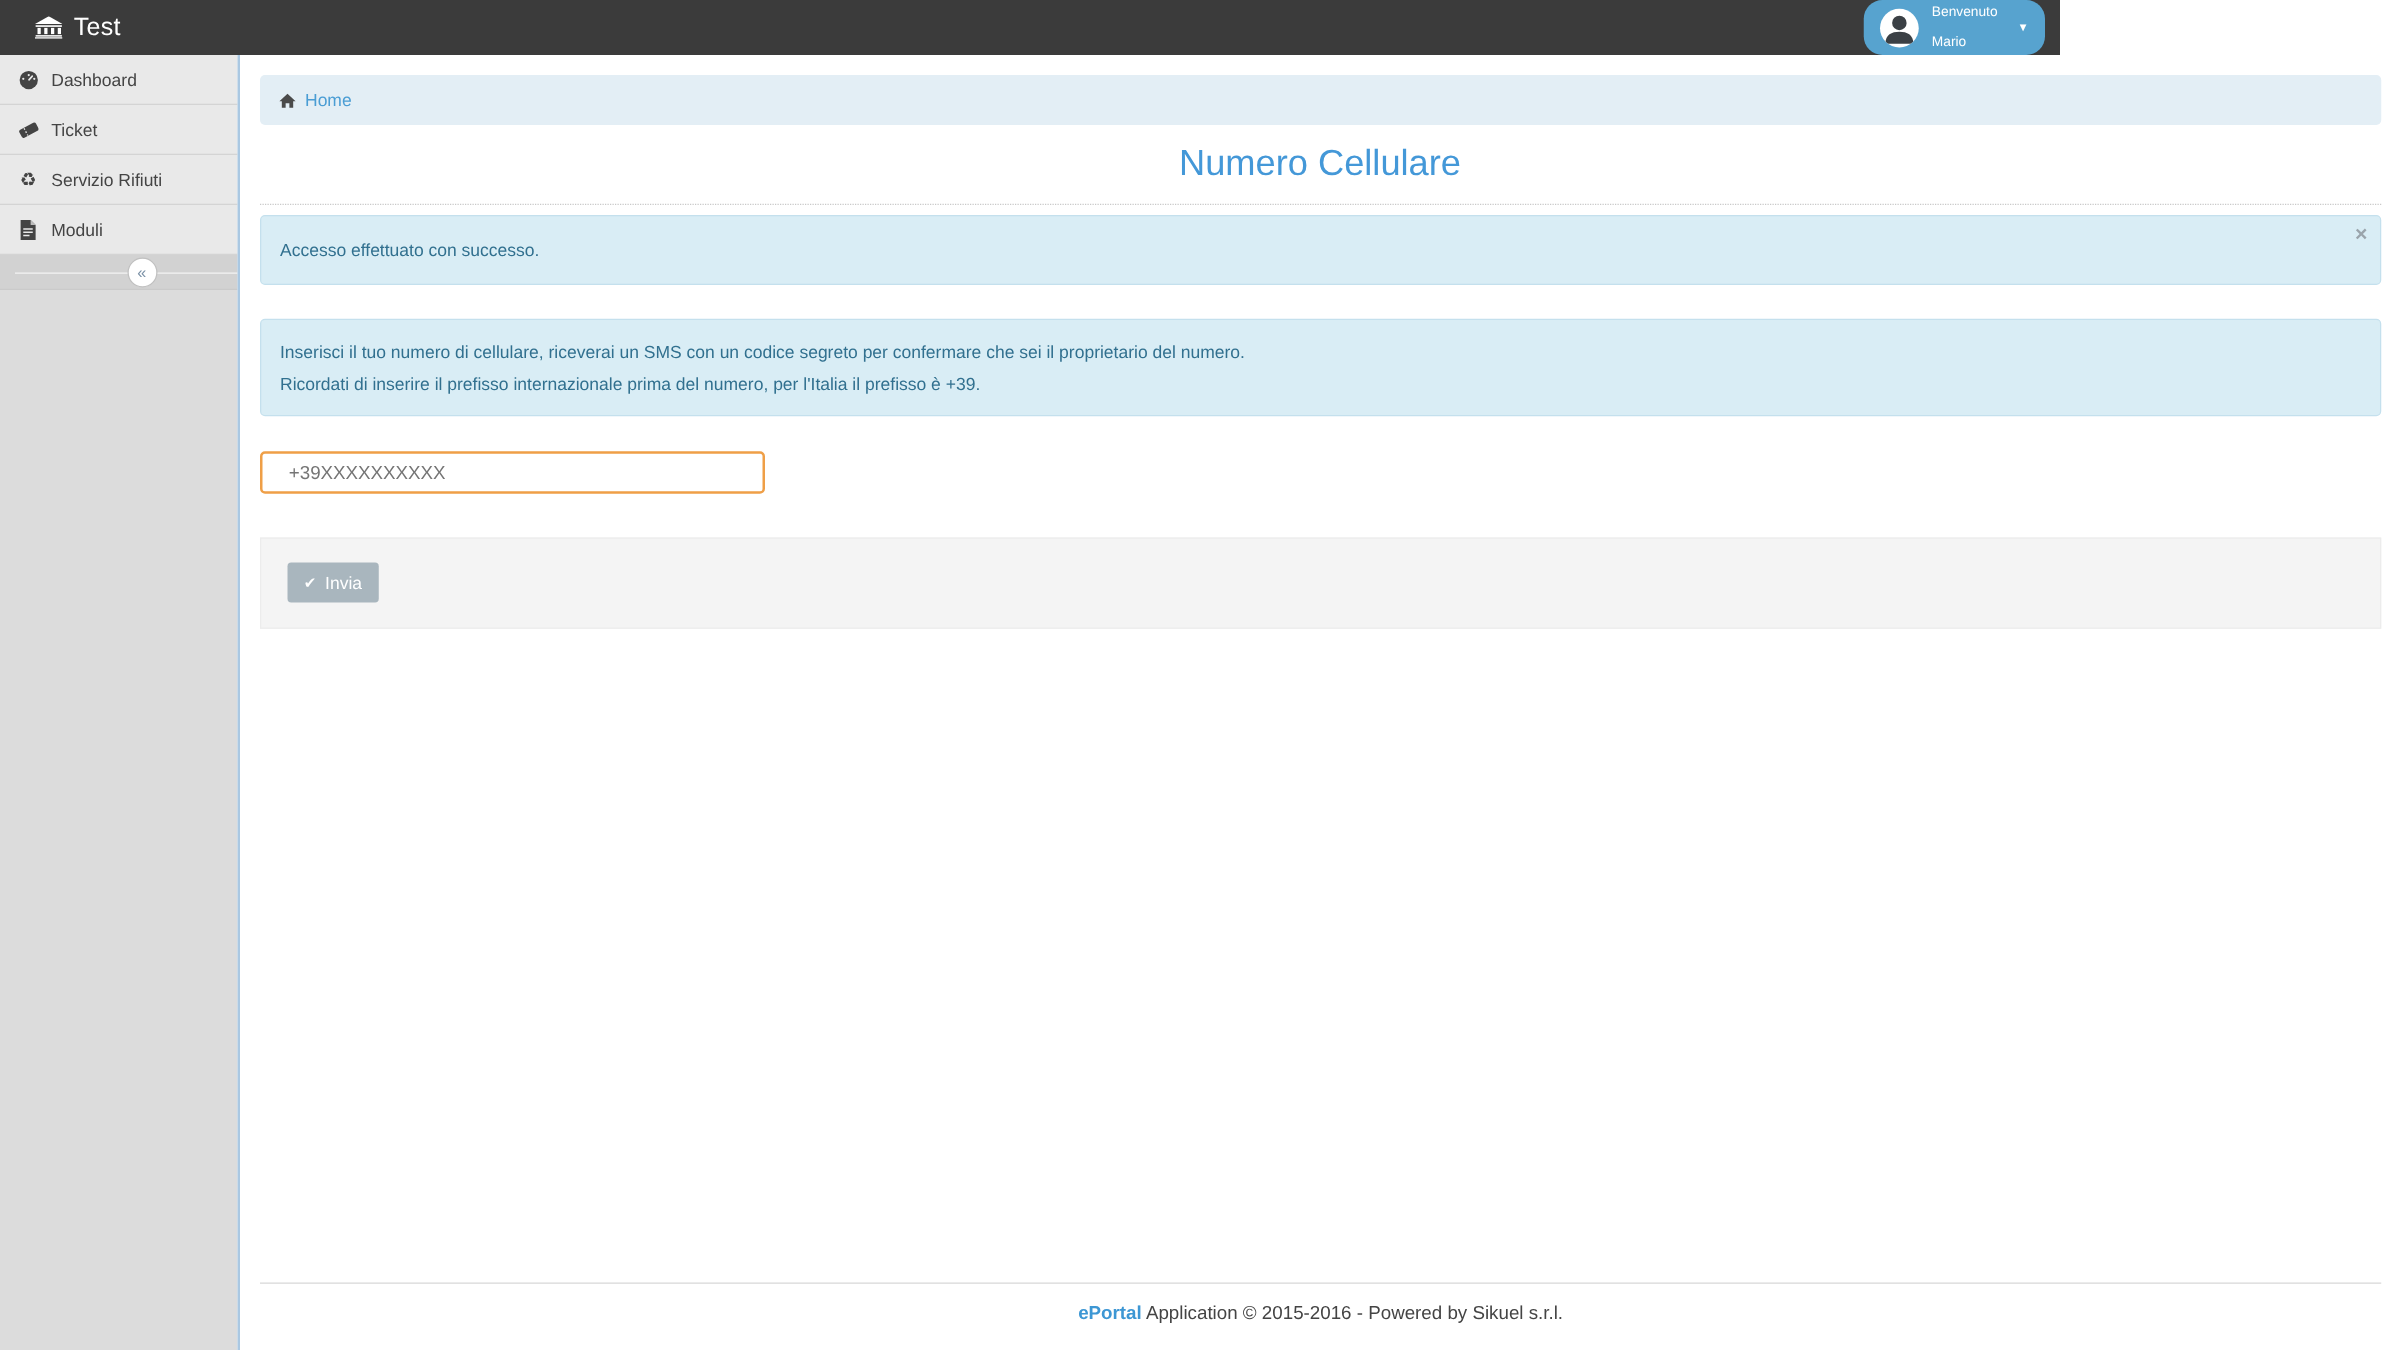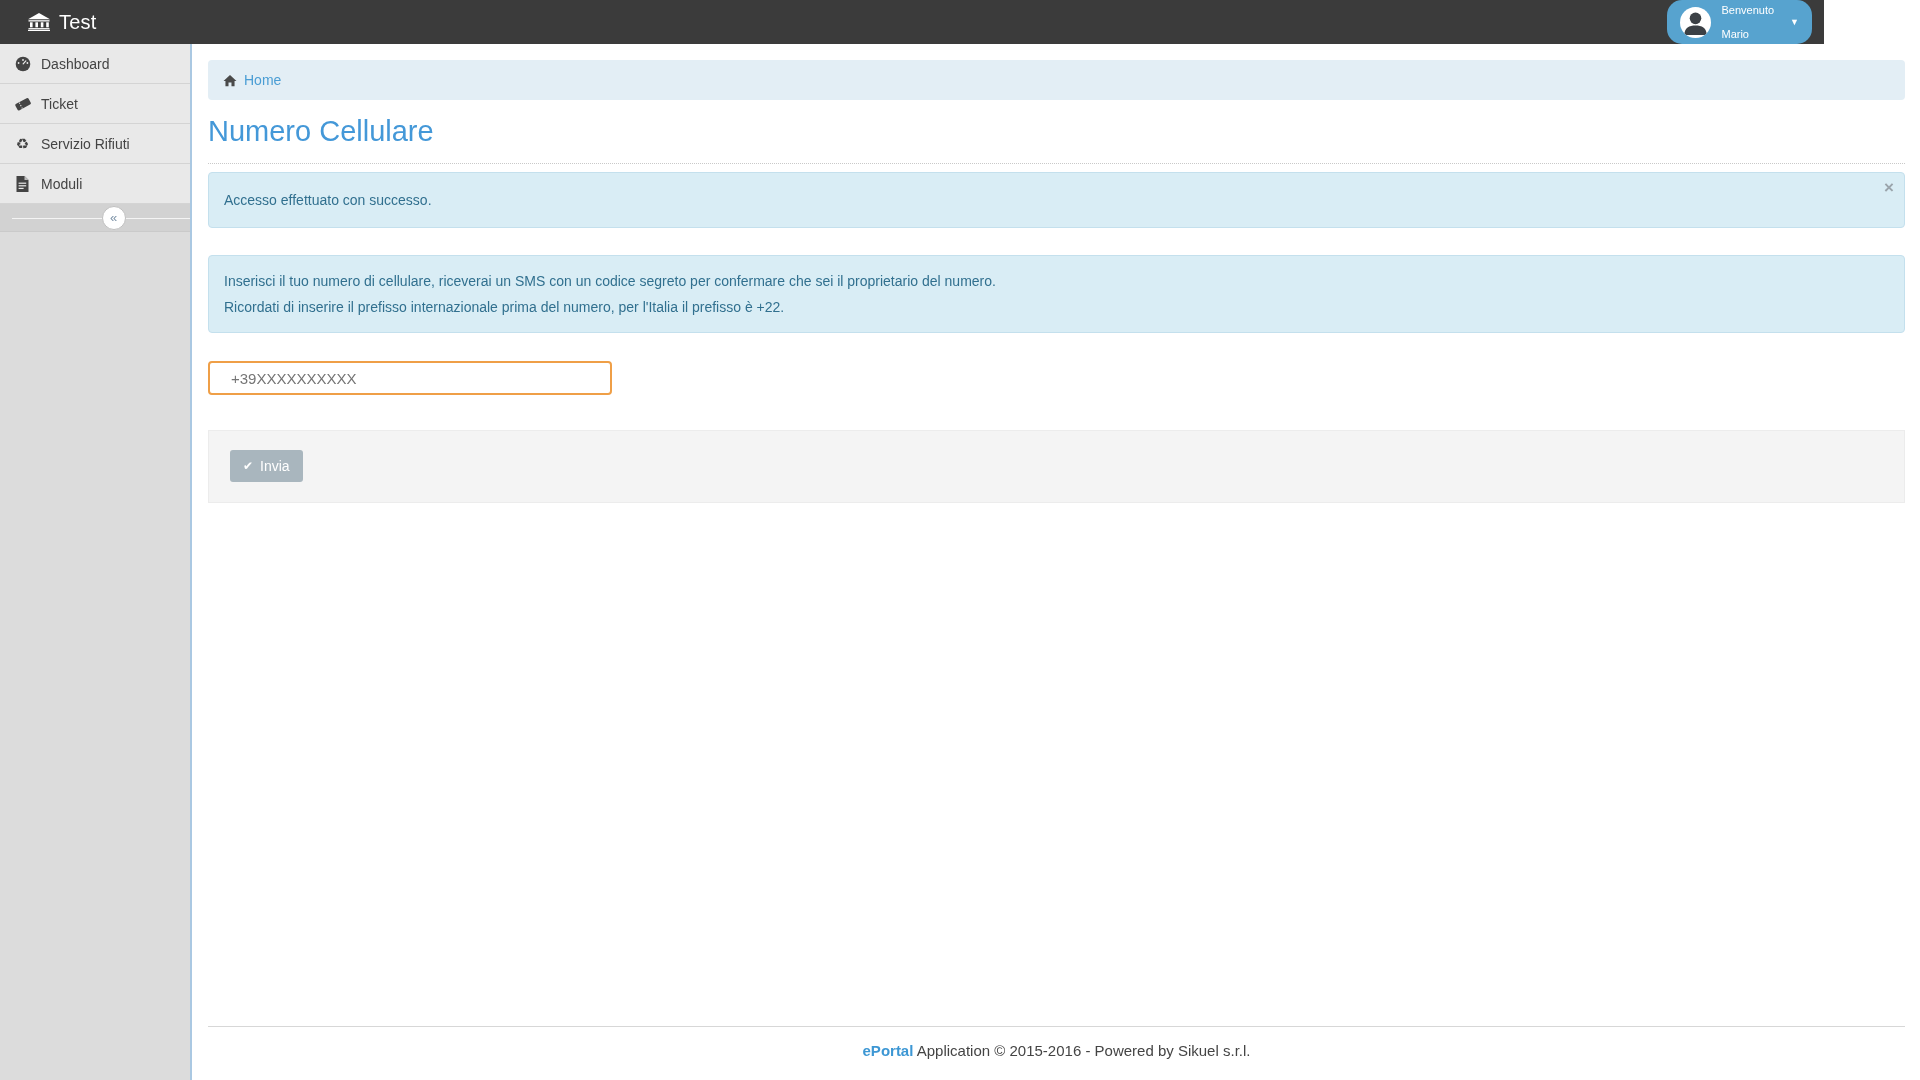--- a/index.html
+++ b/index.html
@@ -5,21 +5,21 @@
   :root{
     --navbar-bg:#3b3b3b; --user-box-bg:#57a3cf; --link-blue:#4a9dd4; --title-blue:#4498d8;
     --alert-bg:#d9edf5; --alert-border:#c4e0ed; --alert-text:#31708f;
     --input-border:#ef9f47; --button-bg:#a9b6be; --sidebar-accent:#aac8e2;
   }
   *{box-sizing:border-box; margin:0; padding:0;}
   html,body{width:1920px; height:1080px; overflow:hidden;}
   body{font-family:"Liberation Sans","DejaVu Sans",sans-serif; background:#fff; position:relative;}
 
   
-  .navbar{position:absolute; top:0; left:0; width:1824px; height:44px;
+  .navbar{position:absolute; top:0; left:0; width:1648px; height:44px;
     background:var(--navbar-bg,#3b3b3b); z-index:30;}
   .brand{position:absolute; left:0; top:0; height:44px; display:flex; align-items:center;
     gap:9px; padding-left:28px; cursor:pointer;}
   .brand-label{color:#fff; font-size:20px; font-weight:400; letter-spacing:.2px;}
   .user-box{position:absolute; right:12px; top:0; height:44px; background:var(--user-box-bg,#57a3cf);
     display:flex; align-items:center; padding:0 13px; gap:10px; cursor:pointer;border-radius:15px;}
   .avatar{width:31px; height:31px; border-radius:50%; background:#fff; overflow:hidden;
     display:flex; align-items:center; justify-content:center; flex:0 0 auto;}
   .user-text{display:flex; flex-direction:column; color:#fff; line-height:1.15;}
   .user-welcome{font-size:11px;}
@@ -39,21 +39,21 @@
   .collapse-btn{position:relative; width:24px; height:24px; border-radius:50%; background:#fff;
     border:1px solid #c0c0c0; color:#7d93a8; font-size:13px; line-height:21px; text-align:center;
     cursor:pointer; z-index:2;}
 
   
   .content{position:absolute; top:44px; left:190px; right:0; bottom:0; background:#fff;
     border-left:2px solid var(--sidebar-accent,#aac8e2);}
   .breadcrumb{margin:16px 15px 0 16px; height:40px; background:#e3eef5; border-radius:4px;
     display:flex; align-items:center; padding:0 15px; gap:7px; font-size:14px;}
   .breadcrumb a{color:var(--link-blue,#4a9dd4); text-decoration:none; cursor:pointer;}
-  .page-title{margin:15px 16px 0; font-size:29px; font-weight:400; color:var(--title-blue,#4498d8);}
+  .page-title{margin:15px 16px 0; font-size:29px; font-weight:400; color:var(--title-blue,#4498d8);text-align:center;}
   .dotted-sep{margin:15px 15px 0 16px; border-top:1px dotted #c9c9c9; height:0;}
 
   .alert{margin:8px 15px 0 16px; background:var(--alert-bg,#d9edf5);
     border:1px solid var(--alert-border,#c4e0ed); border-radius:4px;
     color:var(--alert-text,#31708f); font-size:14px; position:relative;}
   .alert-success{padding:19px 30px 19px 15px;}
   .alert-close{position:absolute; top:6px; right:10px; color:#9aa4ab; font-size:17px;
     font-weight:bold; cursor:pointer; line-height:1;}
   .info-box{margin:27px 15px 0 16px; padding:12px 15px; line-height:26px;}
 
@@ -174,21 +174,21 @@
 
   <div class="dotted-sep"></div>
 
   <div class="alert alert-success">
     <span>Accesso effettuato con successo.</span>
     <span class="alert-close">×</span>
   </div>
 
   <div class="alert info-box">
     <div>Inserisci il tuo numero di cellulare, riceverai un SMS con un codice segreto per confermare che sei il proprietario del numero.</div>
-    <div>Ricordati di inserire il prefisso internazionale prima del numero, per l'Italia il prefisso è +22.</div>
+    <div>Ricordati di inserire il prefisso internazionale prima del numero, per l'Italia il prefisso è +39.</div>
   </div>
 
   <input class="phone-input" type="text" placeholder="+39XXXXXXXXXX" style="">
 
   <div class="button-panel">
     <button class="btn-invia">
       <span class="check">✔</span>
       <span>Invia</span>
     </button>
   </div>

